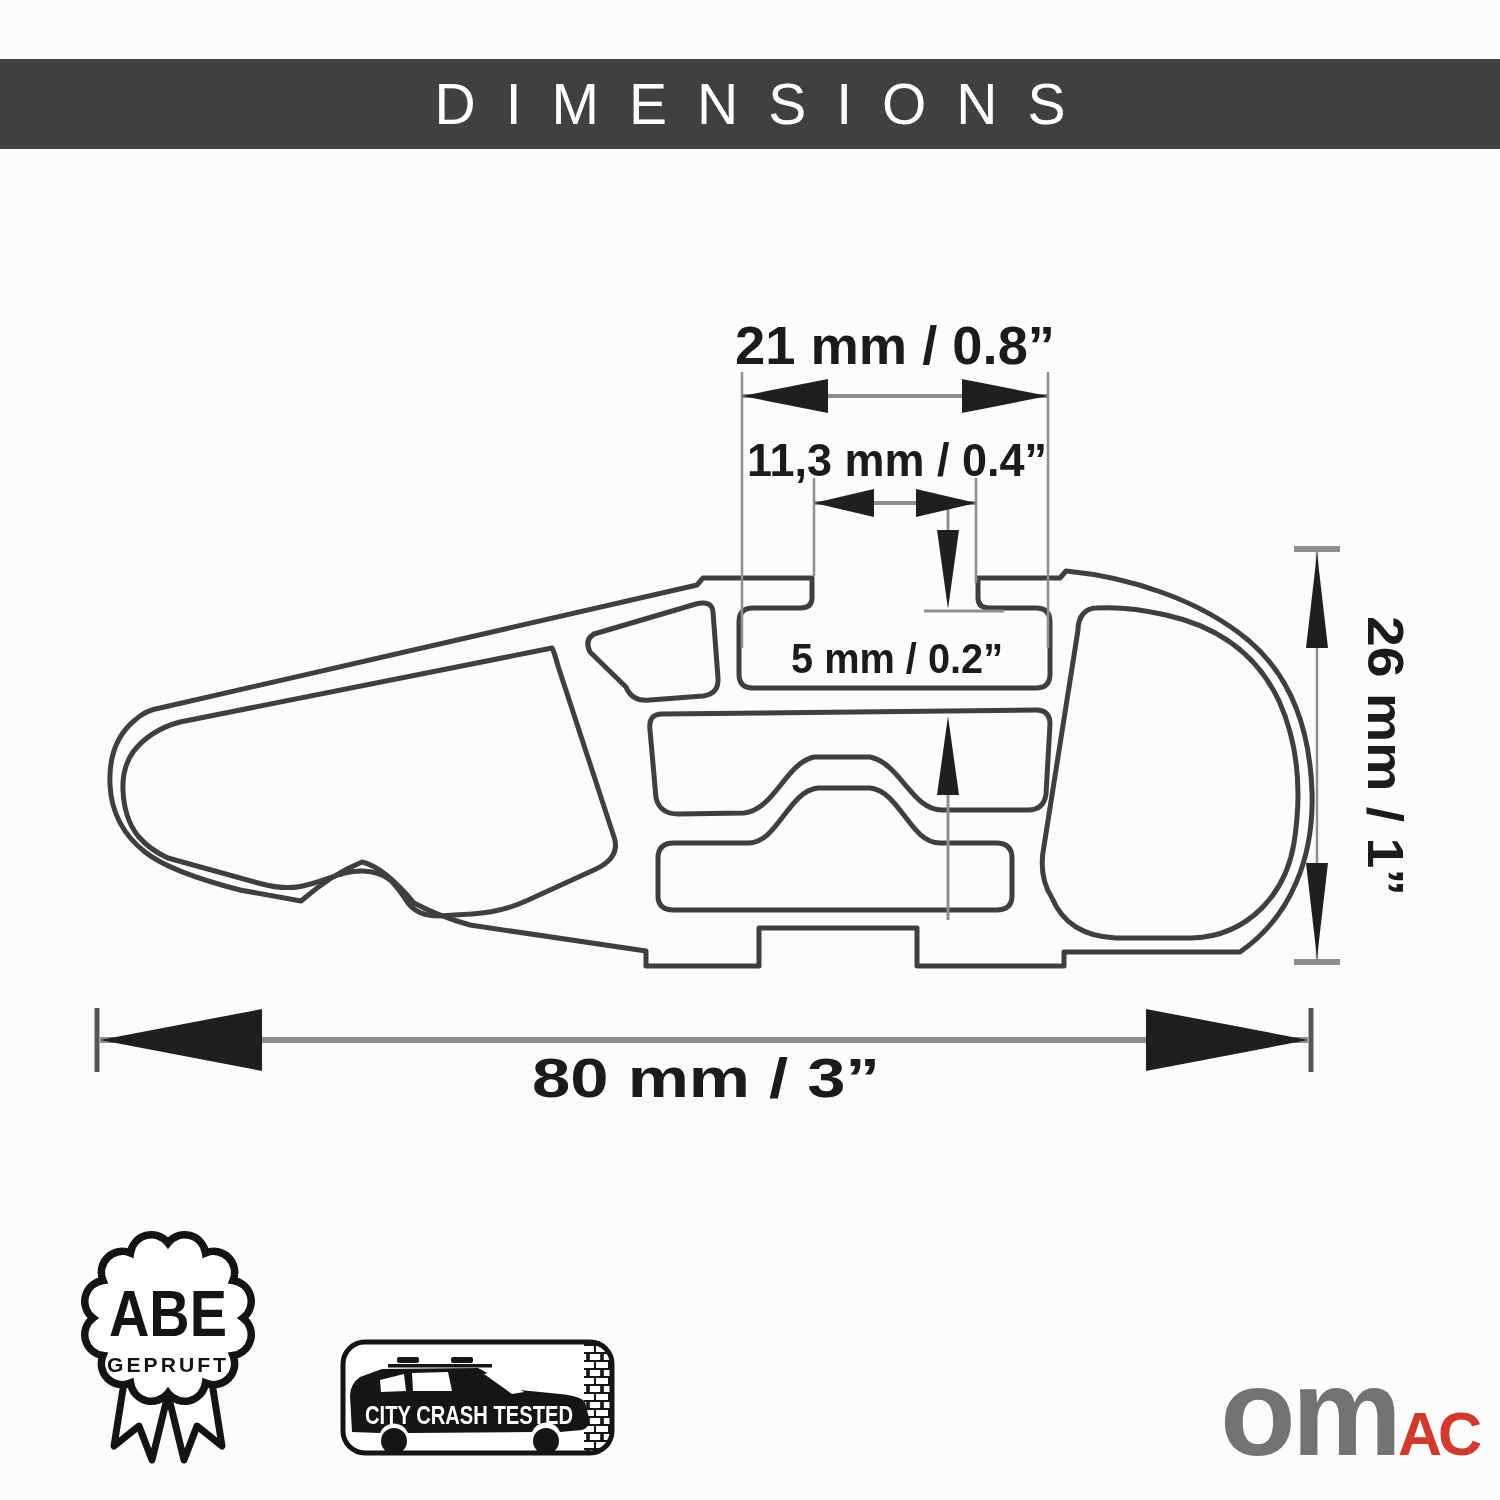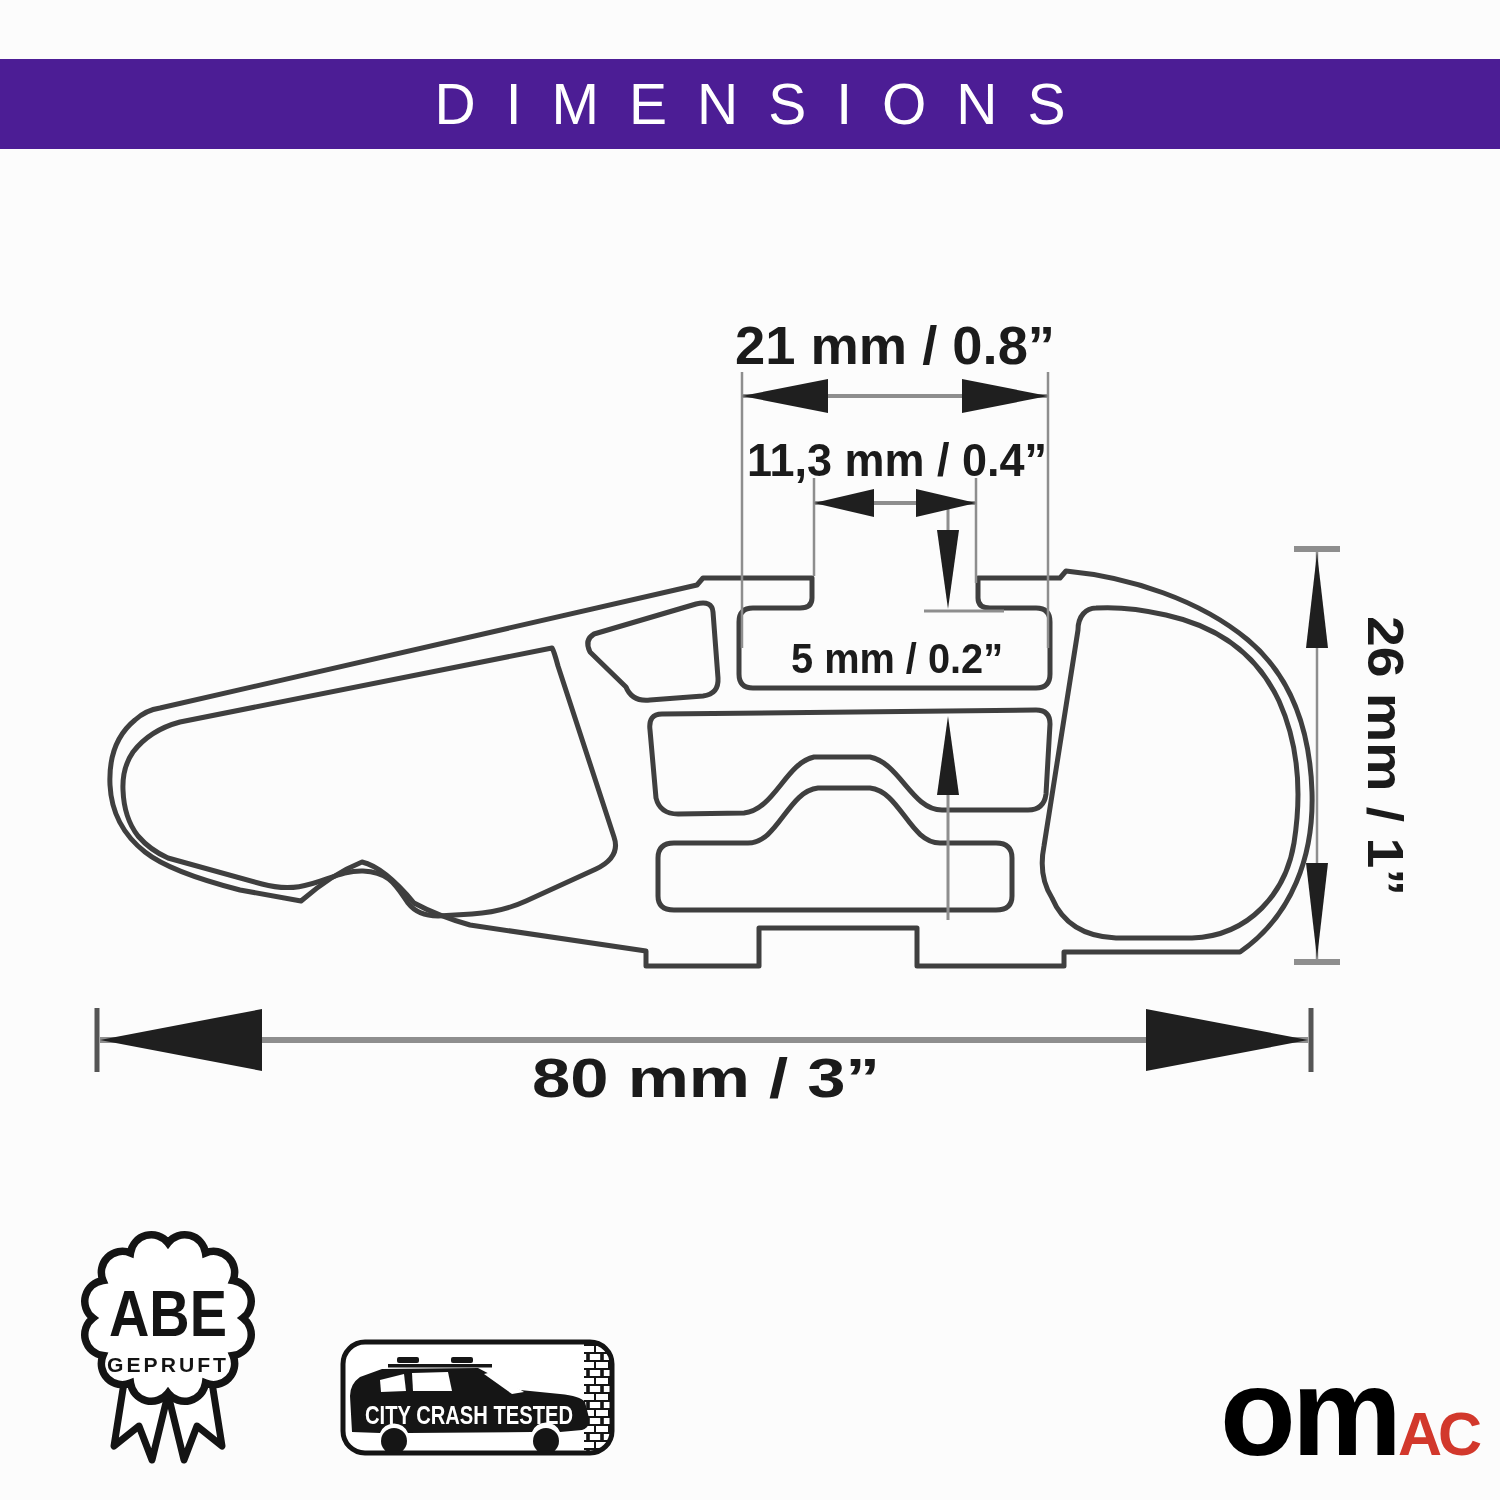--- a/index.html
+++ b/index.html
@@ -15,21 +15,21 @@
   .logo{position:absolute;right:22px;bottom:26px;display:flex;align-items:baseline;
         font-family:"Liberation Sans",sans-serif;font-weight:900;letter-spacing:-4px;line-height:1;}
   .logo .p1{font-size:124px;}
   .logo .p2{font-size:61px;}
 </style>
 </head>
 <body>
 
 <div class="stage">
 
-  <div class="header-bar" style="background-color: #4c1d95;">
+  <div class="header-bar" style="background-color: #404040;">
     <div class="header-title">DIMENSIONS</div>
   </div>
 
   <svg width="1500" height="1500" viewBox="0 0 1500 1500">
 
     <defs>
       <pattern id="bricks" patternUnits="userSpaceOnUse" width="14" height="16">
         <rect width="14" height="16" fill="#ffffff"></rect>
         <path d="M0,1 H14 M0,9 H14 M7,1 V9 M0.8,9 V16 M13.2,9 V16" stroke="#141414" stroke-width="2" fill="none"></path>
       </pattern>
@@ -155,17 +155,17 @@
           <polygon points="412,1373 448,1372 452,1391 413,1391"></polygon>
           <polygon points="484,1374 492,1372 524,1392 512,1394"></polygon>
         </g>
         <text x="469" y="1424" font-size="25" text-anchor="middle" fill="#ffffff" font-family="Liberation Sans, sans-serif" font-weight="700" textLength="208" lengthAdjust="spacingAndGlyphs">CITY CRASH TESTED</text>
       </g>
       <rect x="343" y="1342" width="269" height="111" rx="22" ry="22" fill="none" stroke="#141414" stroke-width="5"></rect>
     </g>
   </svg>
 
   <div class="logo">
-    <span class="p1" style="color: #000000;">om</span>
+    <span class="p1" style="color: #737373;">om</span>
       <span class="p2" style="color: rgb(210, 56, 44);">AC</span>
   </div>
 
 </div>
 
 </body></html>

